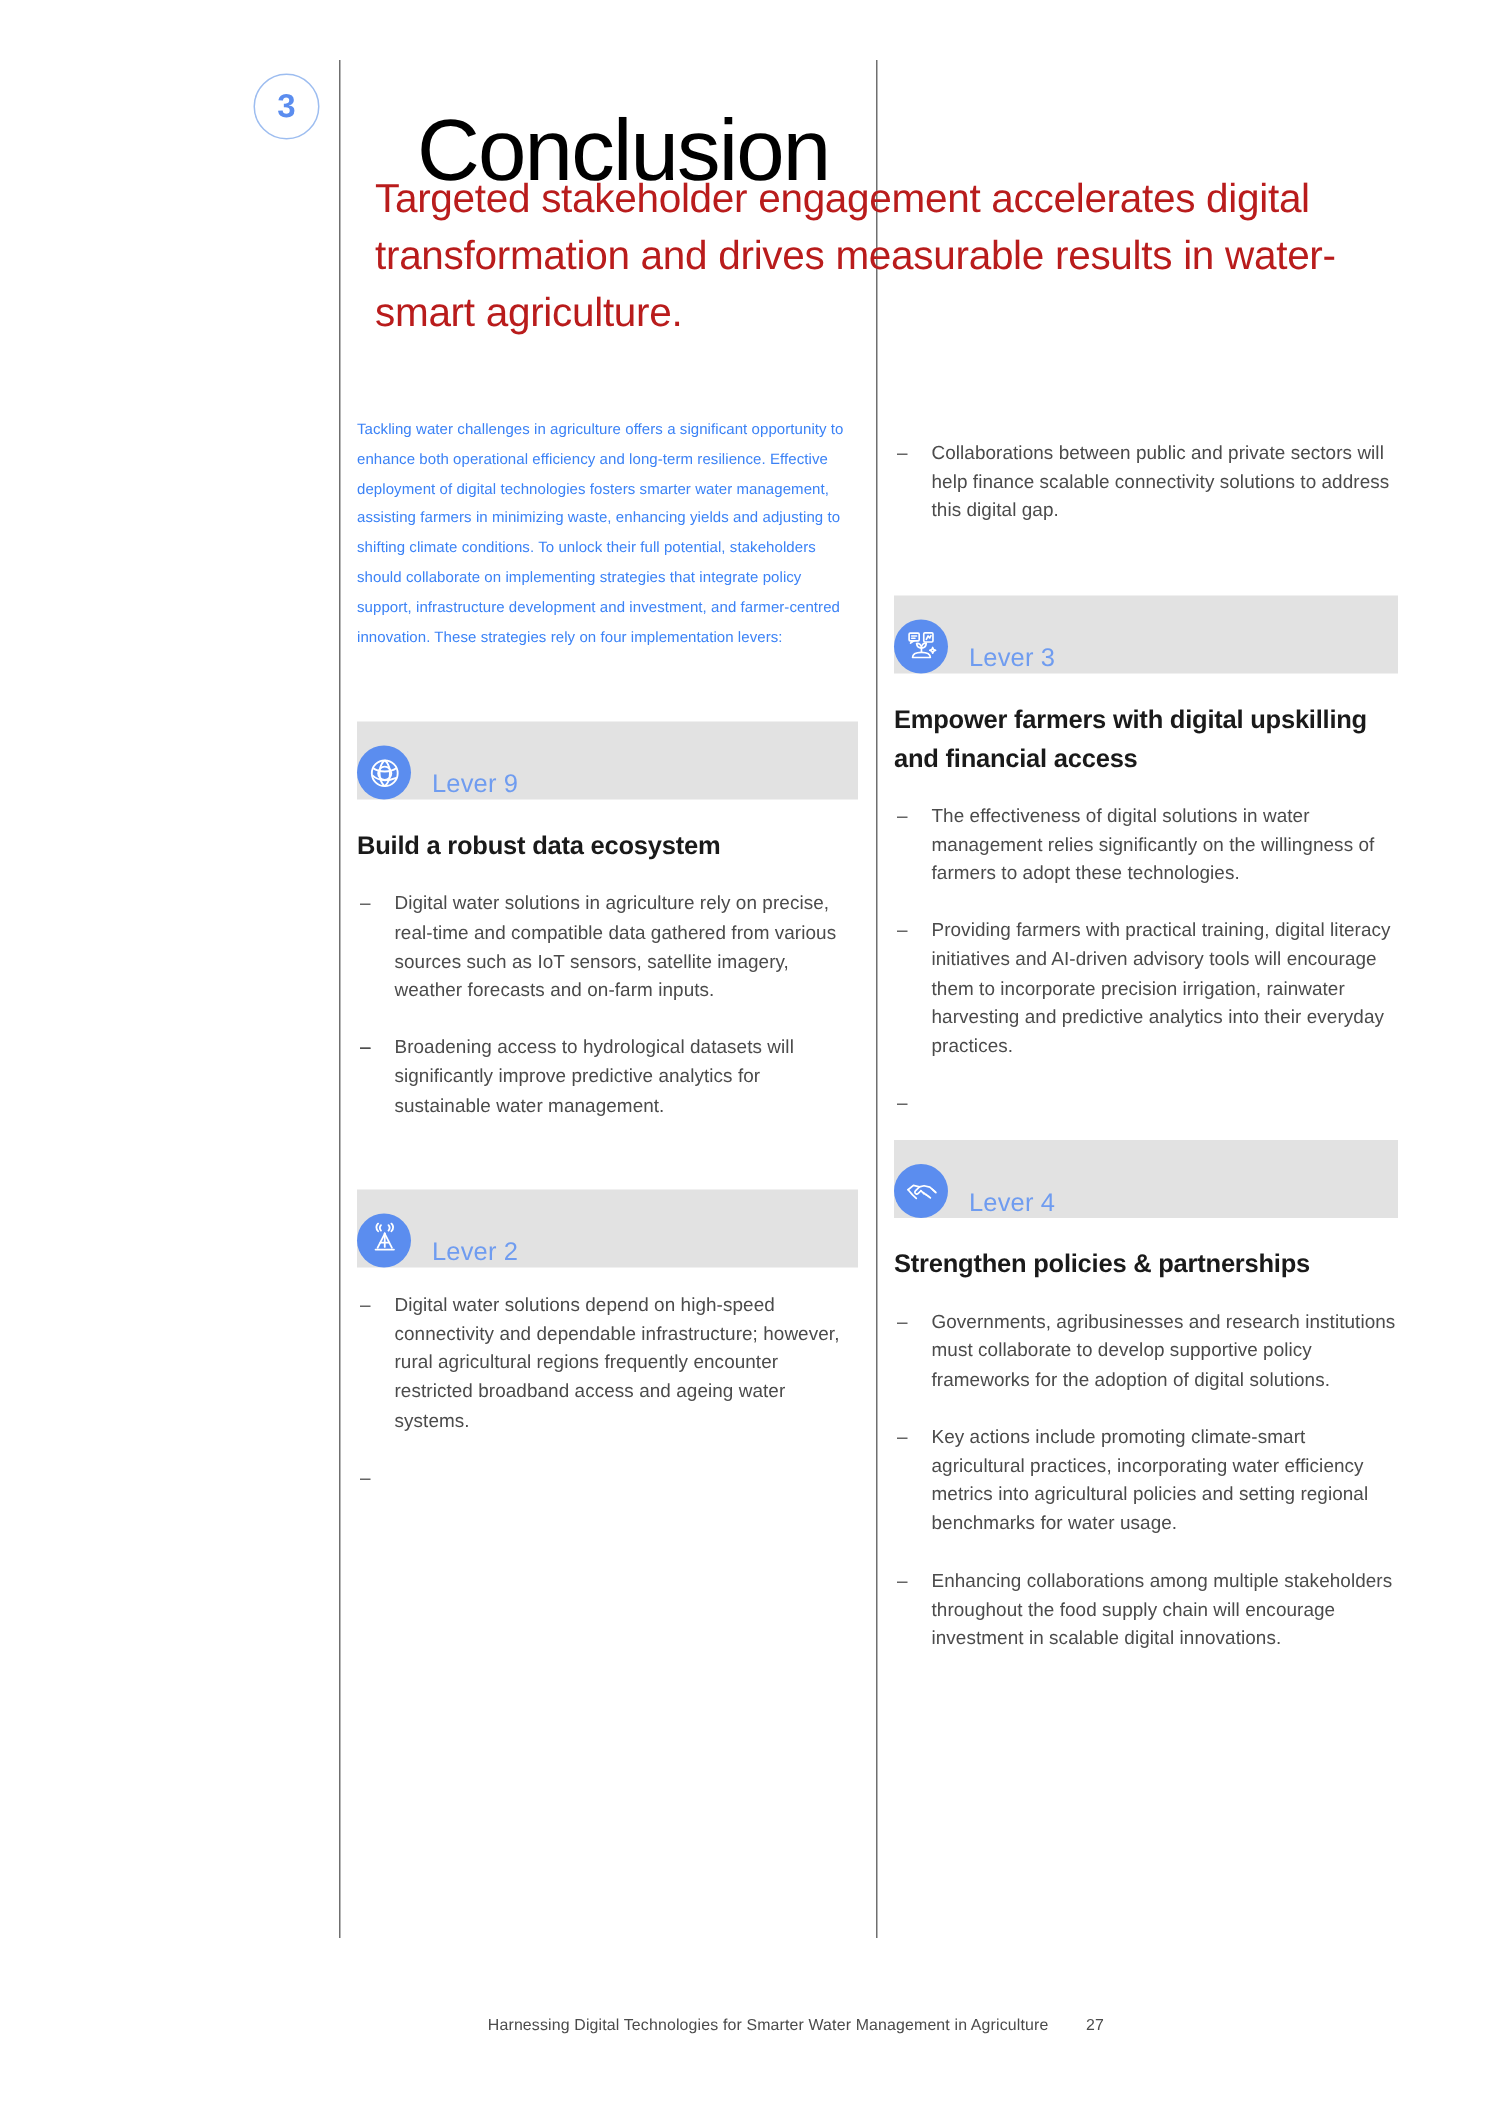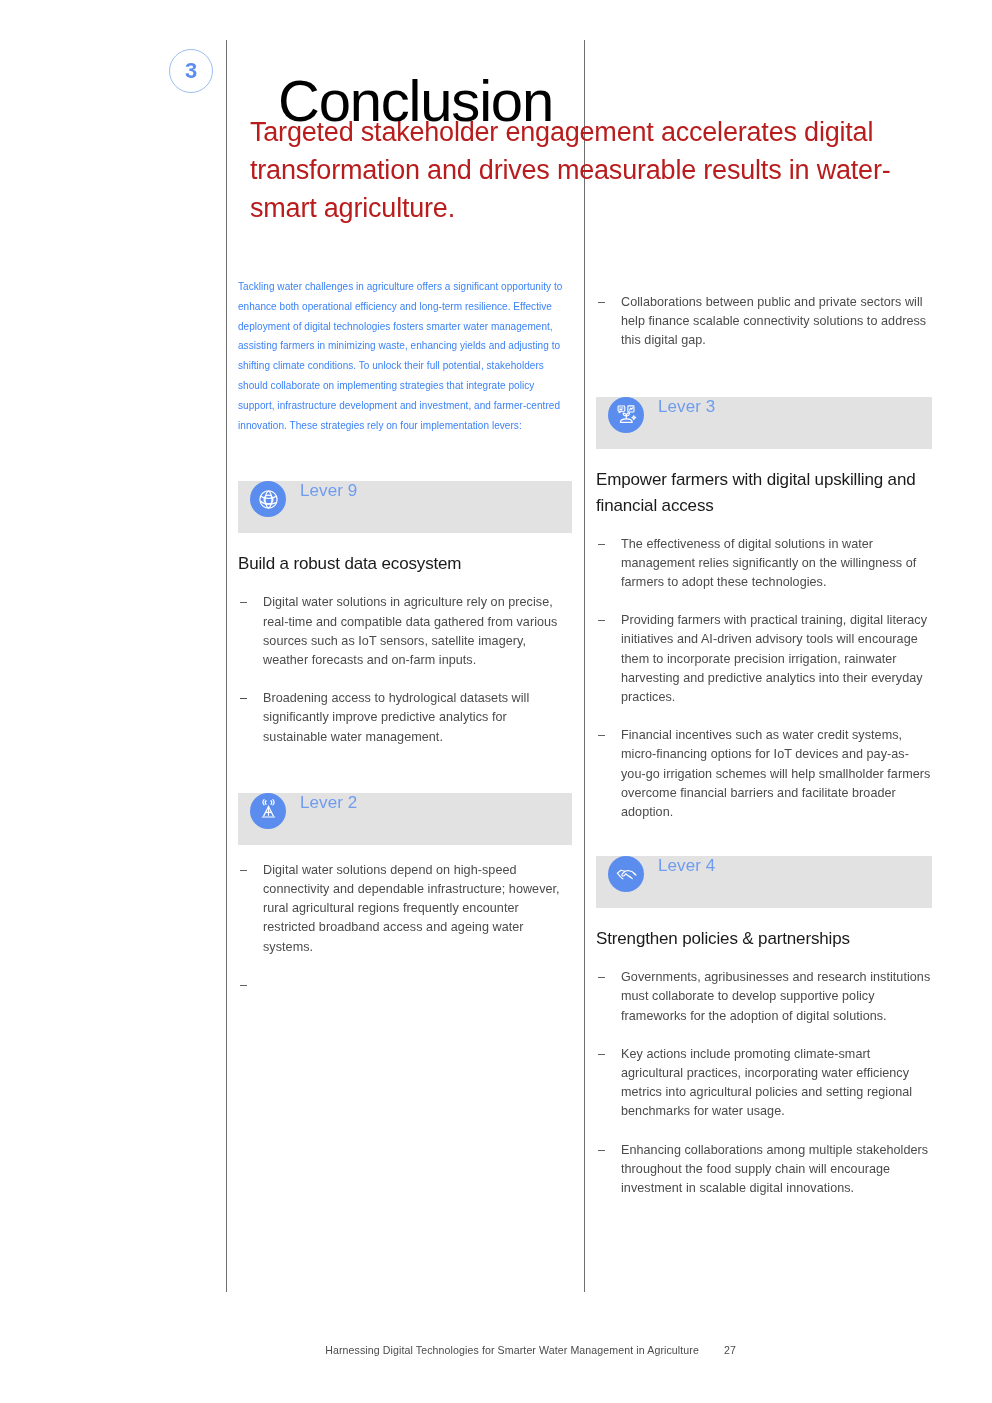--- a/index.html
+++ b/index.html
@@ -110,22 +110,21 @@
     color: #3b82f6;
     margin: 0 0 0 0;
     letter-spacing: 0.05px;
   }
 
   
   .lever-bar {
     background: #e2e2e2;
     height: 52px;
     display: flex;
-    align-items: flex-start;
-    padding-left: 12px;
+    align-items: flex-end;
     box-sizing: border-box;
   }
 
   .lever-icon {
     width: 36px;
     height: 36px;
     border-radius: 50%;
     background: #5b8def;
     display: flex;
     align-items: center;
@@ -137,21 +136,21 @@
   .lever-label {
     margin-left: 14px;
     font-size: 17px;
     font-weight: 400;
     color: #6f9cf0;
     letter-spacing: 0.1px;
   }
 
   .lever-heading {
     font-size: 17px;
-    font-weight: 400;
+    font-weight: 700;
     color: #1a1a1a;
     line-height: 26px;
     margin-top: 18px;
     letter-spacing: -0.15px;
   }
 
   ul.bullets {
     list-style: none;
     margin: 16px 0 0 0;
     padding: 0;
@@ -285,21 +284,21 @@
             <path d="M5.6 20.2 C5.6 17.8 8.2 16.6 11.8 16.6 C15.4 16.6 18 17.8 18 20.2 Z"></path>
             <path d="M19.6 13.2 L20.2 14.6 L21.6 15.2 L20.2 15.8 L19.6 17.2 L19 15.8 L17.6 15.2 L19 14.6 Z"></path>
           </svg>
         </span>
         <span class="lever-label">Lever 3</span>
       </div>
       <div class="lever-heading">Empower farmers with digital upskilling and financial access</div>
       <ul class="bullets">
         <li><span class="dash">–</span><span>The effectiveness of digital solutions in water management relies significantly on the willingness of farmers to adopt these technologies.</span></li>
         <li><span class="dash">–</span><span>Providing farmers with practical training, digital literacy initiatives and AI-driven advisory tools will encourage them to incorporate precision irrigation, rainwater harvesting and predictive analytics into their everyday practices.</span></li>
-        <li><span class="dash">–</span><span>Financial incentives such as water credit systems, micro-financing options for IoT devices and pay-as-you-go irrigation schemes will help smallholder farmers overcome financial barriers and facilitate broader adoption.</span></li>
+        <li><span class="dash">–</span></li>
       </ul>
     </div>
 
     <div class="spacer-34"></div>
 
     <div>
       <div class="lever-bar">
         <span class="lever-icon">
           <svg width="23" height="23" viewBox="0 0 24 24" fill="none" stroke="#ffffff" stroke-width="1.2" stroke-linecap="round" stroke-linejoin="round">
             <path d="M2.5 10.6 L6.2 7.6 L10.4 8.6 L13.6 7.8 L17.6 8.8 L21.6 12.2"></path>

